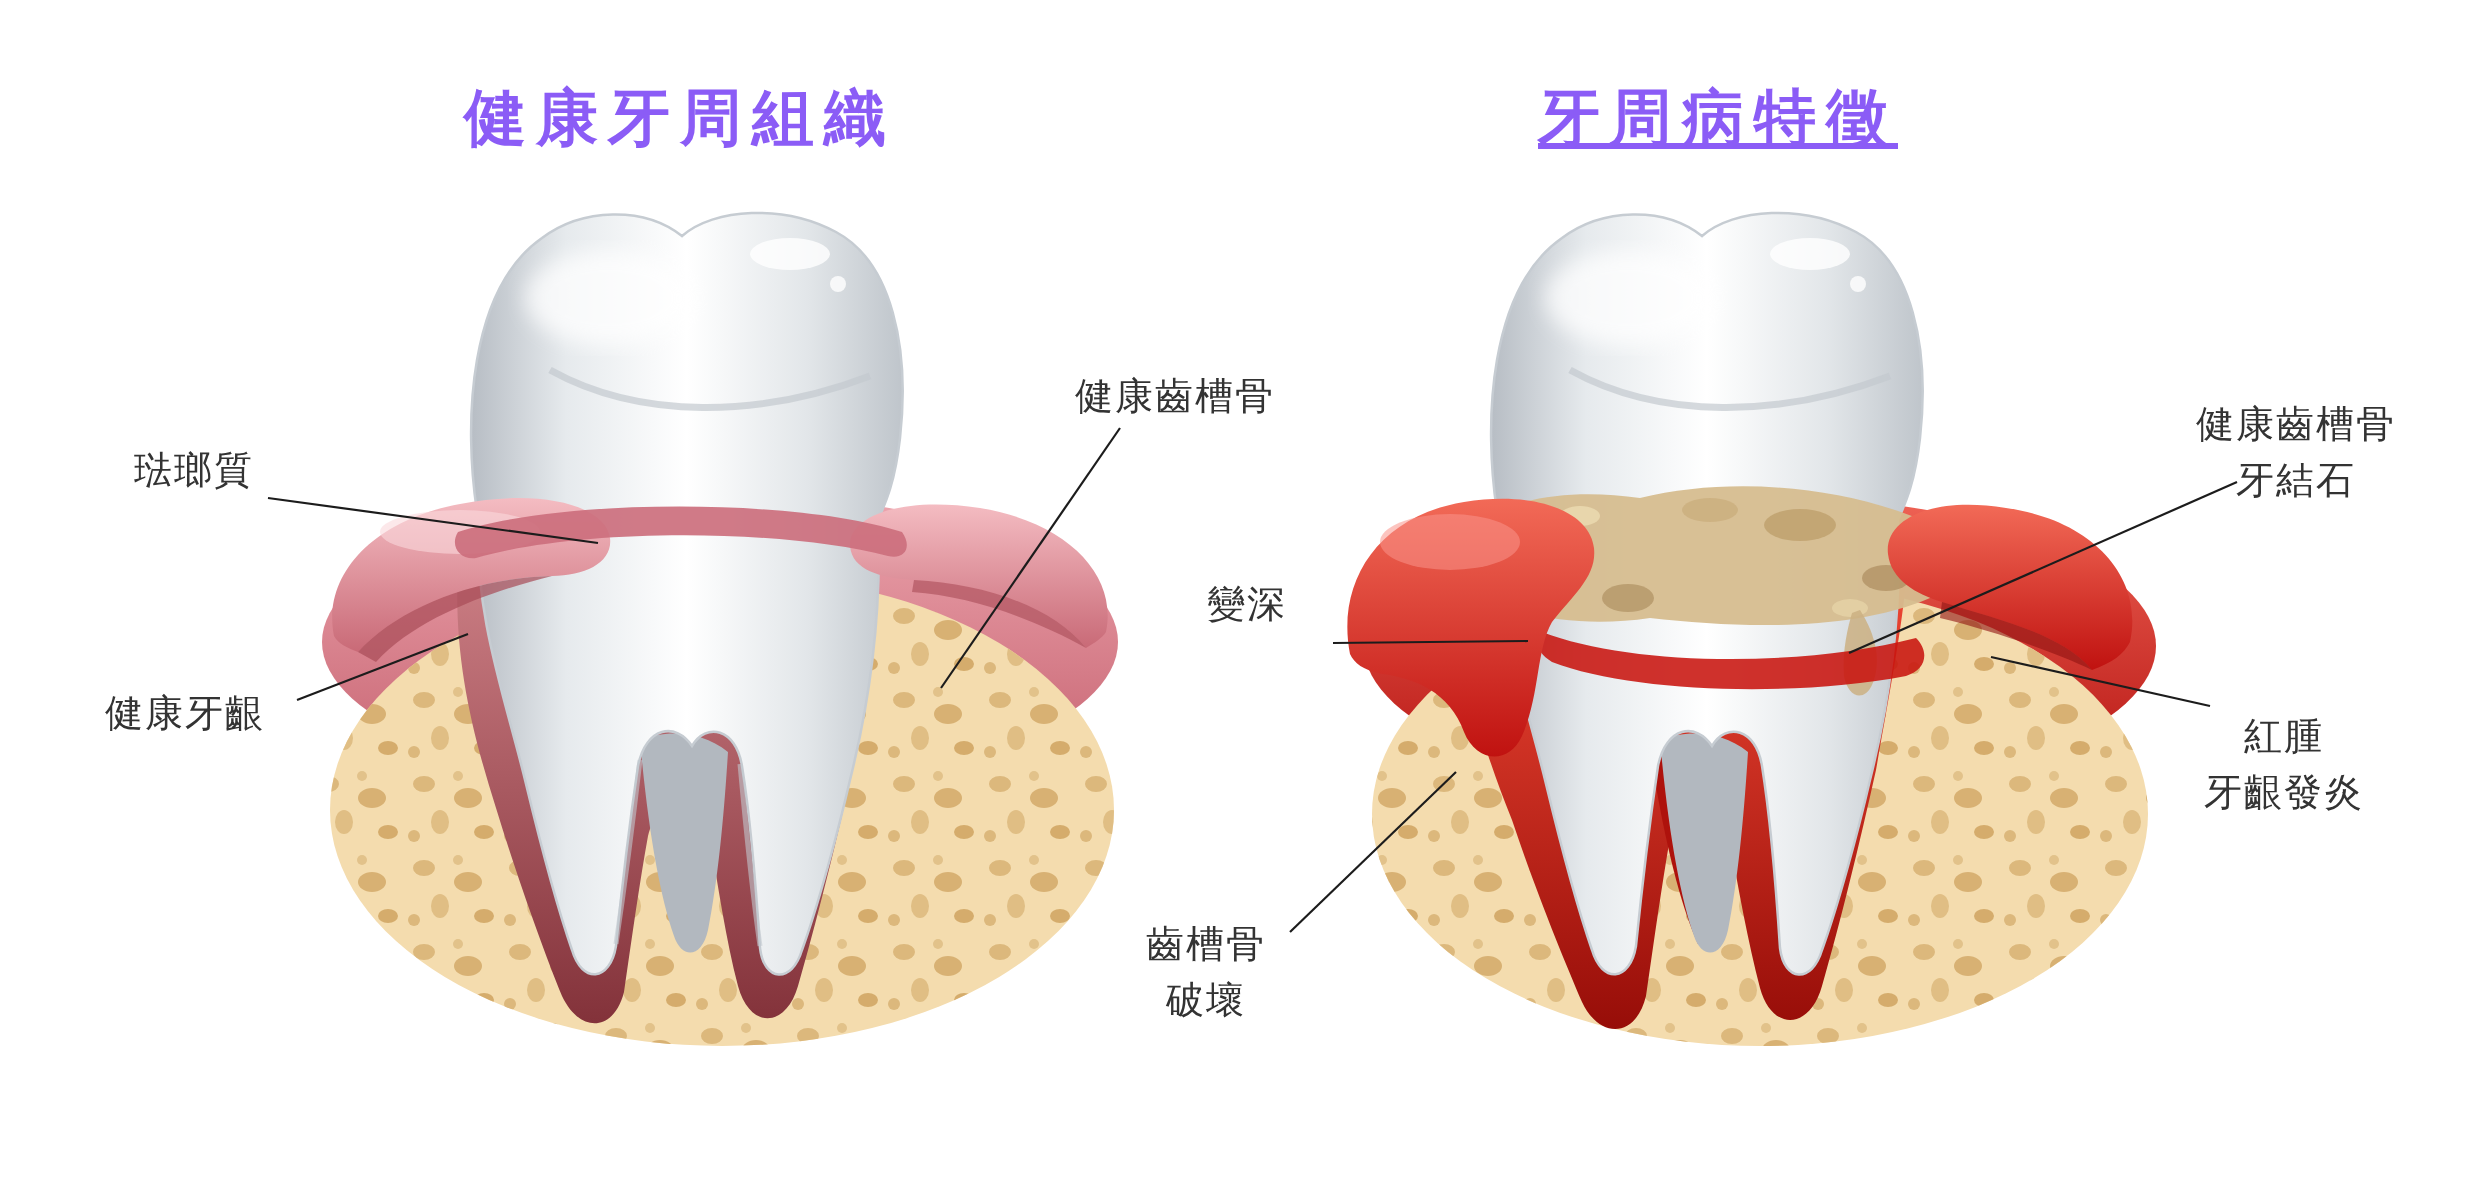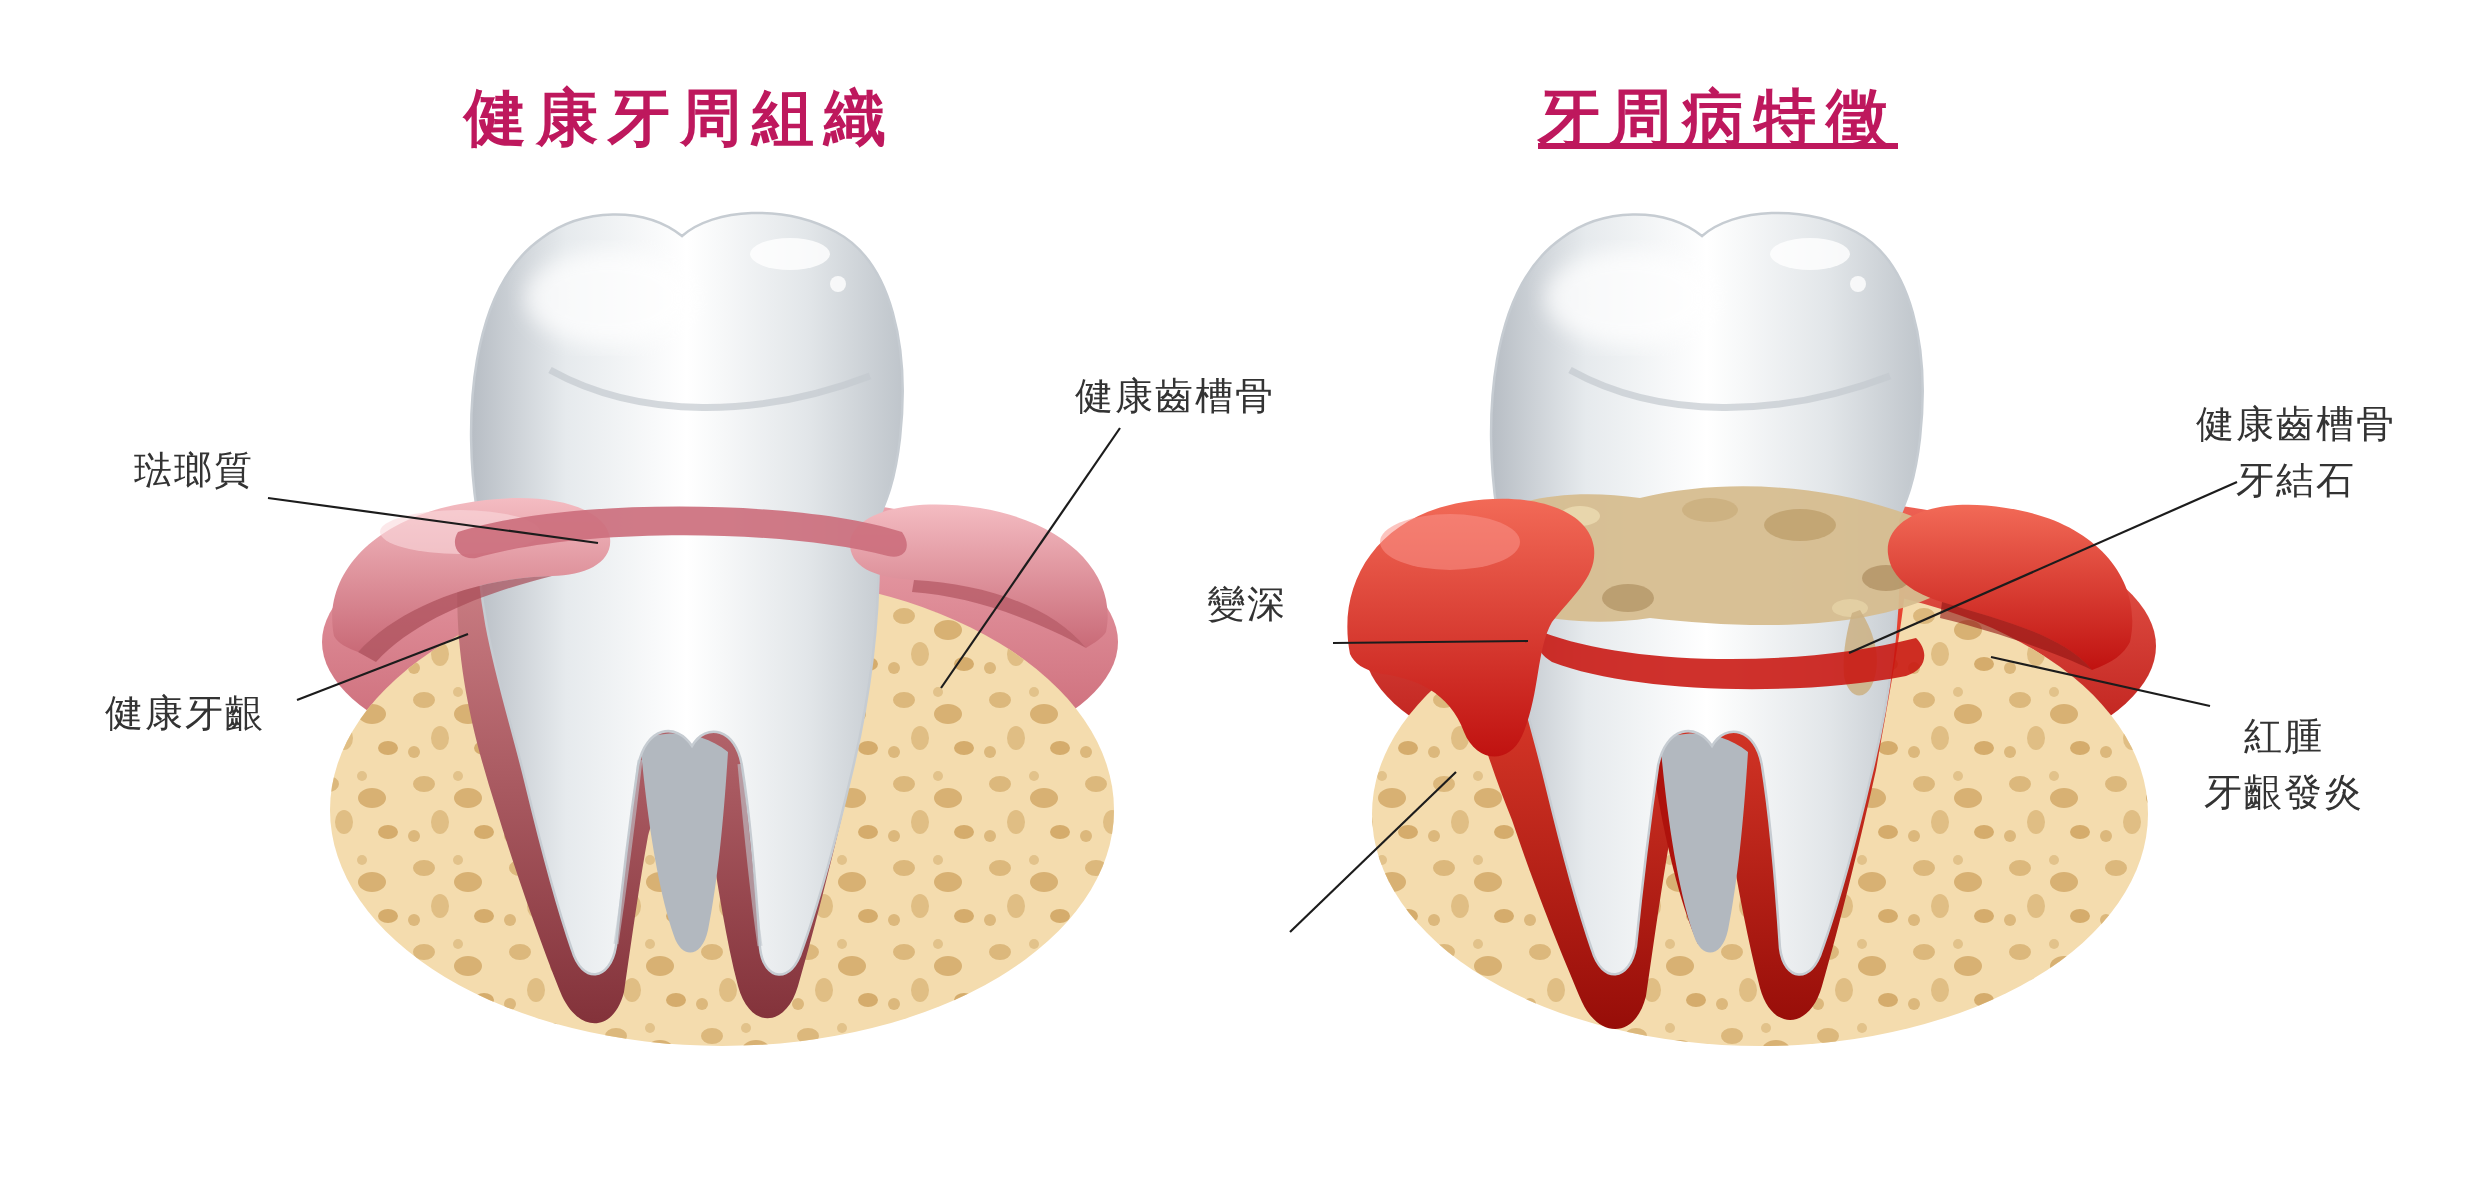--- a/index.html
+++ b/index.html
@@ -2,21 +2,21 @@
 <html><head>
 <meta charset="utf-8">
 <style>
   html,body{margin:0;padding:0;background:#ffffff;}
   #canvas{
     position:relative;width:2472px;height:1194px;background:#ffffff;
     overflow:hidden;font-family:"Liberation Sans", sans-serif;
   }
   .panel-title{
     position:absolute;text-align:center;font-size:62px;font-weight:700;
-    color:#be185d;letter-spacing:10px;white-space:nowrap;
+    color:#8b5cf6;letter-spacing:10px;white-space:nowrap;
   }
   #title-healthy{left:330px;top:76px;width:700px;}
   #title-diseased{left:1428px;top:76px;width:580px;text-decoration:underline;}
   .callout{
     position:absolute;text-align:center;color:#333333;font-size:38px;
     font-weight:500;line-height:56px;letter-spacing:2px;
   }
   #lbl-enamel{left:89px;top:442px;width:210px;}
   #lbl-healthy-gum{left:60px;top:688px;width:250px;font-family:Liberation Mono, monospace;}
   #lbl-healthy-bone{left:1040px;top:368px;width:270px;}
@@ -224,20 +224,24 @@
   </div>
   <div class="callout" id="lbl-healthy-gum">
     <span>健康牙齦</span>
   </div>
   <div class="callout" id="lbl-healthy-bone">
     <span>健康齒槽骨</span>
   </div>
   <div class="callout" id="lbl-pocket">
     <div>變深</div>
   </div>
+  <div class="callout" id="lbl-destruction">
+    <div>齒槽骨</div>
+    <div>破壞</div>
+  </div>
   <div class="callout" id="lbl-plaque">
     <div>健康齒槽骨</div>
     <div>牙結石</div>
   </div>
   <div class="callout" id="lbl-inflamed">
     <div>紅腫</div>
     <div>牙齦發炎</div>
   </div>
 
 </div>

